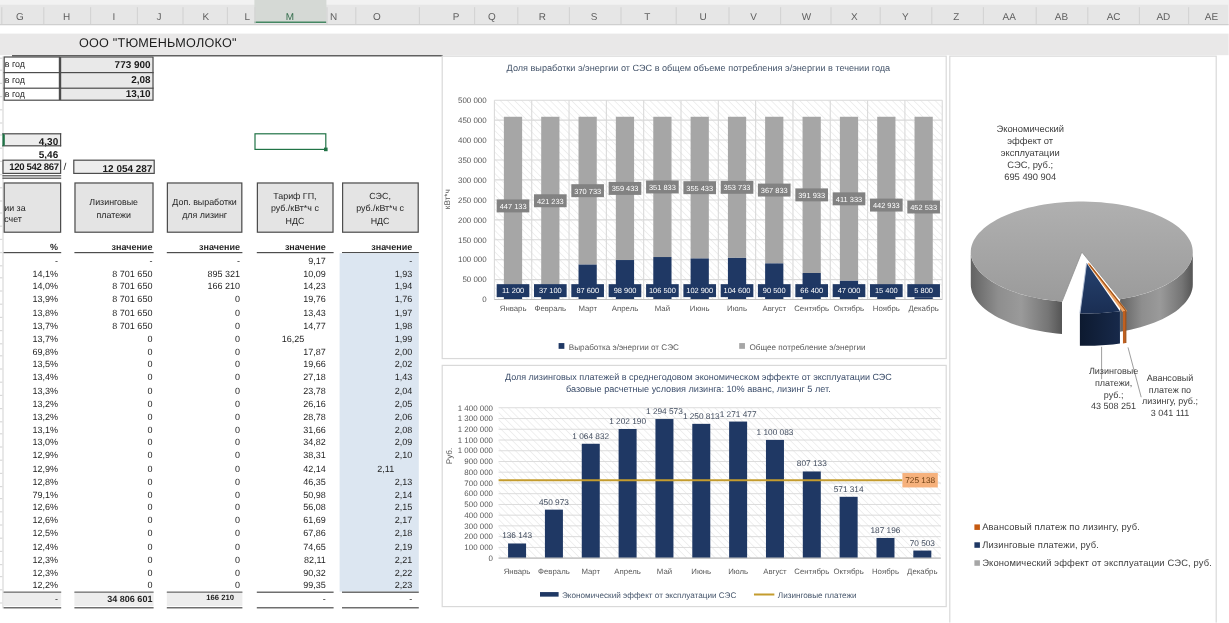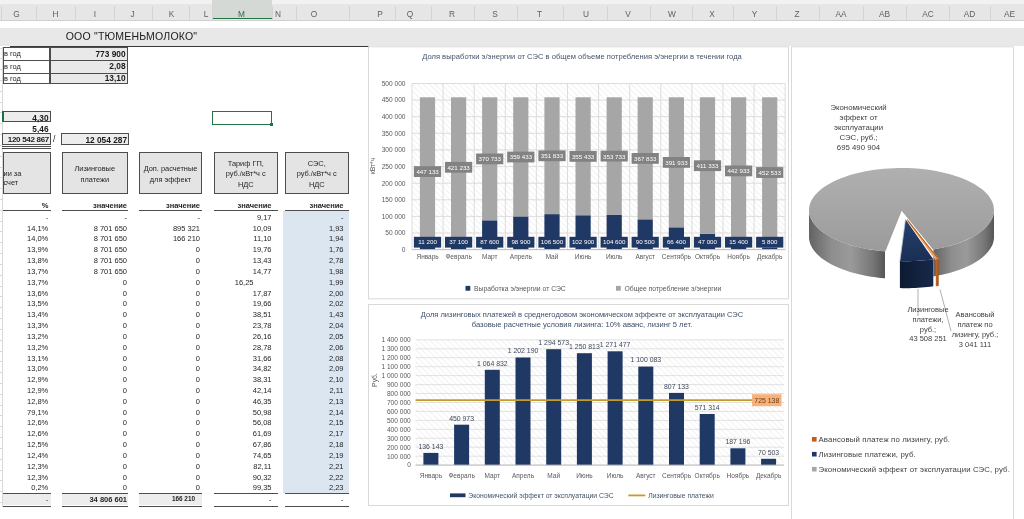--- a/index.html
+++ b/index.html
@@ -129,22 +129,22 @@
 <div class="a" style="left:2px;top:146.2px;width:48.5px;height:1px;background:#4d4d4d"></div>
 <div class="a" style="left:2px;top:148.1px;width:48.5px;height:1px;background:#4d4d4d"></div>
 <div class="a" style="left:212px;top:111px;width:60px;height:13.5px;border:1.6px solid #217346;box-sizing:border-box;background:#fff"></div>
 <div class="a" style="left:269.5px;top:122.5px;width:3px;height:3px;background:#217346"></div>
 <div class="a" style="left:2.5px;top:152.3px;width:48px;height:41.69999999999999px;background:#e4e4e4;border:1px solid #4d4d4d;box-sizing:border-box"></div>
 <div class="a" style="left:3.5px;top:169.35px;width:26px;font-size:7.4px;color:#1f1f1f">ии за счет</div>
 <div class="a" style="left:61.5px;top:152.3px;width:66.5px;height:41.69999999999999px;background:#e4e4e4;border:1px solid #4d4d4d;box-sizing:border-box"></div>
 <div class="a" style="left:61.5px;top:164.05px;width:66.5px;text-align:center;font-size:7.4px;color:#1f1f1f">Лизинговые</div>
 <div class="a" style="left:61.5px;top:174.65px;width:66.5px;text-align:center;font-size:7.4px;color:#1f1f1f">платежи</div>
 <div class="a" style="left:139px;top:152.3px;width:63px;height:41.69999999999999px;background:#e4e4e4;border:1px solid #4d4d4d;box-sizing:border-box"></div>
-<div class="a" style="left:139px;top:164.05px;width:63px;text-align:center;font-size:7.4px;color:#1f1f1f">Доп. расчетные</div>
-<div class="a" style="left:139px;top:174.65px;width:63px;text-align:center;font-size:7.4px;color:#1f1f1f">для эффект</div>
+<div class="a" style="left:139px;top:164.05px;width:63px;text-align:center;font-size:7.4px;color:#1f1f1f">Доп. выработки</div>
+<div class="a" style="left:139px;top:174.65px;width:63px;text-align:center;font-size:7.4px;color:#1f1f1f">для лизинг</div>
 <div class="a" style="left:214px;top:152.3px;width:63.5px;height:41.69999999999999px;background:#e4e4e4;border:1px solid #4d4d4d;box-sizing:border-box"></div>
 <div class="a" style="left:214px;top:158.75px;width:63.5px;text-align:center;font-size:7.4px;color:#1f1f1f">Тариф ГП,</div>
 <div class="a" style="left:214px;top:169.35px;width:63.5px;text-align:center;font-size:7.4px;color:#1f1f1f">руб./кВт*ч с</div>
 <div class="a" style="left:214px;top:179.95px;width:63.5px;text-align:center;font-size:7.4px;color:#1f1f1f">НДС</div>
 <div class="a" style="left:285px;top:152.3px;width:63.5px;height:41.69999999999999px;background:#e4e4e4;border:1px solid #4d4d4d;box-sizing:border-box"></div>
 <div class="a" style="left:285px;top:158.75px;width:63.5px;text-align:center;font-size:7.4px;color:#1f1f1f">СЭС,</div>
 <div class="a" style="left:285px;top:169.35px;width:63.5px;text-align:center;font-size:7.4px;color:#1f1f1f">руб./кВт*ч с</div>
 <div class="a" style="left:285px;top:179.95px;width:63.5px;text-align:center;font-size:7.4px;color:#1f1f1f">НДС</div>
 <div class="a num" style="left:2.5px;top:201.0px;width:45.8px;font-size:7.5px;font-weight:bold;color:#1f1f1f">%</div>
 <div class="a" style="left:2.5px;top:210.4px;width:48px;height:1px;background:#4d4d4d"></div>
@@ -163,56 +163,56 @@
 <div class="a num" style="left:214px;top:212.8px;width:57.5px;font-size:7.5px;color:#1f1f1f">9,17</div>
 <div class="a num" style="left:285px;top:212.8px;width:58.5px;font-size:7.5px;color:#1f1f1f">-</div>
 <div class="a num" style="left:2.5px;top:223.6px;width:45.8px;font-size:7.5px;color:#1f1f1f">14,1%</div>
 <div class="a num" style="left:61.5px;top:223.6px;width:65.5px;font-size:7.5px;color:#1f1f1f">8 701 650</div>
 <div class="a num" style="left:139px;top:223.6px;width:61.0px;font-size:7.5px;color:#1f1f1f">895 321</div>
 <div class="a num" style="left:214px;top:223.6px;width:57.5px;font-size:7.5px;color:#1f1f1f">10,09</div>
 <div class="a num" style="left:285px;top:223.6px;width:58.5px;font-size:7.5px;color:#1f1f1f">1,93</div>
 <div class="a num" style="left:2.5px;top:234.4px;width:45.8px;font-size:7.5px;color:#1f1f1f">14,0%</div>
 <div class="a num" style="left:61.5px;top:234.4px;width:65.5px;font-size:7.5px;color:#1f1f1f">8 701 650</div>
 <div class="a num" style="left:139px;top:234.4px;width:61.0px;font-size:7.5px;color:#1f1f1f">166 210</div>
-<div class="a num" style="left:214px;top:234.4px;width:57.5px;font-size:7.5px;color:#1f1f1f">11,10</div>
+<div class="a num" style="left:214px;top:234.4px;width:57.5px;font-size:7.5px;color:#1f1f1f">14,23</div>
 <div class="a num" style="left:285px;top:234.4px;width:58.5px;font-size:7.5px;color:#1f1f1f">1,94</div>
 <div class="a num" style="left:2.5px;top:245.3px;width:45.8px;font-size:7.5px;color:#1f1f1f">13,9%</div>
 <div class="a num" style="left:61.5px;top:245.3px;width:65.5px;font-size:7.5px;color:#1f1f1f">8 701 650</div>
 <div class="a num" style="left:139px;top:245.3px;width:61.0px;font-size:7.5px;color:#1f1f1f">0</div>
 <div class="a num" style="left:214px;top:245.3px;width:57.5px;font-size:7.5px;color:#1f1f1f">19,76</div>
 <div class="a num" style="left:285px;top:245.3px;width:58.5px;font-size:7.5px;color:#1f1f1f">1,76</div>
 <div class="a num" style="left:2.5px;top:256.1px;width:45.8px;font-size:7.5px;color:#1f1f1f">13,8%</div>
 <div class="a num" style="left:61.5px;top:256.1px;width:65.5px;font-size:7.5px;color:#1f1f1f">8 701 650</div>
 <div class="a num" style="left:139px;top:256.1px;width:61.0px;font-size:7.5px;color:#1f1f1f">0</div>
 <div class="a num" style="left:214px;top:256.1px;width:57.5px;font-size:7.5px;color:#1f1f1f">13,43</div>
-<div class="a num" style="left:285px;top:256.1px;width:58.5px;font-size:7.5px;color:#1f1f1f">2,78</div>
+<div class="a num" style="left:285px;top:256.1px;width:58.5px;font-size:7.5px;color:#1f1f1f">1,97</div>
 <div class="a num" style="left:2.5px;top:266.9px;width:45.8px;font-size:7.5px;color:#1f1f1f">13,7%</div>
 <div class="a num" style="left:61.5px;top:266.9px;width:65.5px;font-size:7.5px;color:#1f1f1f">8 701 650</div>
 <div class="a num" style="left:139px;top:266.9px;width:61.0px;font-size:7.5px;color:#1f1f1f">0</div>
 <div class="a num" style="left:214px;top:266.9px;width:57.5px;font-size:7.5px;color:#1f1f1f">14,77</div>
 <div class="a num" style="left:285px;top:266.9px;width:58.5px;font-size:7.5px;color:#1f1f1f">1,98</div>
 <div class="a num" style="left:2.5px;top:277.7px;width:45.8px;font-size:7.5px;color:#1f1f1f">13,7%</div>
 <div class="a num" style="left:61.5px;top:277.7px;width:65.5px;font-size:7.5px;color:#1f1f1f">0</div>
 <div class="a num" style="left:139px;top:277.7px;width:61.0px;font-size:7.5px;color:#1f1f1f">0</div>
 <div class="a num" style="left:196px;top:277.7px;width:57.5px;font-size:7.5px;color:#1f1f1f">16,25</div>
 <div class="a num" style="left:285px;top:277.7px;width:58.5px;font-size:7.5px;color:#1f1f1f">1,99</div>
-<div class="a num" style="left:2.5px;top:288.5px;width:45.8px;font-size:7.5px;color:#1f1f1f">13,6%</div>
+<div class="a num" style="left:2.5px;top:288.5px;width:45.8px;font-size:7.5px;color:#1f1f1f">69,8%</div>
 <div class="a num" style="left:61.5px;top:288.5px;width:65.5px;font-size:7.5px;color:#1f1f1f">0</div>
 <div class="a num" style="left:139px;top:288.5px;width:61.0px;font-size:7.5px;color:#1f1f1f">0</div>
 <div class="a num" style="left:214px;top:288.5px;width:57.5px;font-size:7.5px;color:#1f1f1f">17,87</div>
 <div class="a num" style="left:285px;top:288.5px;width:58.5px;font-size:7.5px;color:#1f1f1f">2,00</div>
 <div class="a num" style="left:2.5px;top:299.4px;width:45.8px;font-size:7.5px;color:#1f1f1f">13,5%</div>
 <div class="a num" style="left:61.5px;top:299.4px;width:65.5px;font-size:7.5px;color:#1f1f1f">0</div>
 <div class="a num" style="left:139px;top:299.4px;width:61.0px;font-size:7.5px;color:#1f1f1f">0</div>
 <div class="a num" style="left:214px;top:299.4px;width:57.5px;font-size:7.5px;color:#1f1f1f">19,66</div>
 <div class="a num" style="left:285px;top:299.4px;width:58.5px;font-size:7.5px;color:#1f1f1f">2,02</div>
 <div class="a num" style="left:2.5px;top:310.2px;width:45.8px;font-size:7.5px;color:#1f1f1f">13,4%</div>
 <div class="a num" style="left:61.5px;top:310.2px;width:65.5px;font-size:7.5px;color:#1f1f1f">0</div>
 <div class="a num" style="left:139px;top:310.2px;width:61.0px;font-size:7.5px;color:#1f1f1f">0</div>
-<div class="a num" style="left:214px;top:310.2px;width:57.5px;font-size:7.5px;color:#1f1f1f">38,51</div>
+<div class="a num" style="left:214px;top:310.2px;width:57.5px;font-size:7.5px;color:#1f1f1f">27,18</div>
 <div class="a num" style="left:285px;top:310.2px;width:58.5px;font-size:7.5px;color:#1f1f1f">1,43</div>
 <div class="a num" style="left:2.5px;top:321.0px;width:45.8px;font-size:7.5px;color:#1f1f1f">13,3%</div>
 <div class="a num" style="left:61.5px;top:321.0px;width:65.5px;font-size:7.5px;color:#1f1f1f">0</div>
 <div class="a num" style="left:139px;top:321.0px;width:61.0px;font-size:7.5px;color:#1f1f1f">0</div>
 <div class="a num" style="left:214px;top:321.0px;width:57.5px;font-size:7.5px;color:#1f1f1f">23,78</div>
 <div class="a num" style="left:285px;top:321.0px;width:58.5px;font-size:7.5px;color:#1f1f1f">2,04</div>
 <div class="a num" style="left:2.5px;top:331.8px;width:45.8px;font-size:7.5px;color:#1f1f1f">13,2%</div>
 <div class="a num" style="left:61.5px;top:331.8px;width:65.5px;font-size:7.5px;color:#1f1f1f">0</div>
 <div class="a num" style="left:139px;top:331.8px;width:61.0px;font-size:7.5px;color:#1f1f1f">0</div>
 <div class="a num" style="left:214px;top:331.8px;width:57.5px;font-size:7.5px;color:#1f1f1f">26,16</div>
@@ -234,21 +234,21 @@
 <div class="a num" style="left:285px;top:364.3px;width:58.5px;font-size:7.5px;color:#1f1f1f">2,09</div>
 <div class="a num" style="left:2.5px;top:375.1px;width:45.8px;font-size:7.5px;color:#1f1f1f">12,9%</div>
 <div class="a num" style="left:61.5px;top:375.1px;width:65.5px;font-size:7.5px;color:#1f1f1f">0</div>
 <div class="a num" style="left:139px;top:375.1px;width:61.0px;font-size:7.5px;color:#1f1f1f">0</div>
 <div class="a num" style="left:214px;top:375.1px;width:57.5px;font-size:7.5px;color:#1f1f1f">38,31</div>
 <div class="a num" style="left:285px;top:375.1px;width:58.5px;font-size:7.5px;color:#1f1f1f">2,10</div>
 <div class="a num" style="left:2.5px;top:385.9px;width:45.8px;font-size:7.5px;color:#1f1f1f">12,9%</div>
 <div class="a num" style="left:61.5px;top:385.9px;width:65.5px;font-size:7.5px;color:#1f1f1f">0</div>
 <div class="a num" style="left:139px;top:385.9px;width:61.0px;font-size:7.5px;color:#1f1f1f">0</div>
 <div class="a num" style="left:214px;top:385.9px;width:57.5px;font-size:7.5px;color:#1f1f1f">42,14</div>
-<div class="a num" style="left:285px;top:385.9px;width:58.5px;font-size:7.5px;color:#1f1f1f">2,11</div>
+<div class="a num" style="left:270px;top:385.9px;width:58.5px;font-size:7.5px;color:#1f1f1f">2,11</div>
 <div class="a num" style="left:2.5px;top:396.7px;width:45.8px;font-size:7.5px;color:#1f1f1f">12,8%</div>
 <div class="a num" style="left:61.5px;top:396.7px;width:65.5px;font-size:7.5px;color:#1f1f1f">0</div>
 <div class="a num" style="left:139px;top:396.7px;width:61.0px;font-size:7.5px;color:#1f1f1f">0</div>
 <div class="a num" style="left:214px;top:396.7px;width:57.5px;font-size:7.5px;color:#1f1f1f">46,35</div>
 <div class="a num" style="left:285px;top:396.7px;width:58.5px;font-size:7.5px;color:#1f1f1f">2,13</div>
 <div class="a num" style="left:2.5px;top:407.6px;width:45.8px;font-size:7.5px;color:#1f1f1f">79,1%</div>
 <div class="a num" style="left:61.5px;top:407.6px;width:65.5px;font-size:7.5px;color:#1f1f1f">0</div>
 <div class="a num" style="left:139px;top:407.6px;width:61.0px;font-size:7.5px;color:#1f1f1f">0</div>
 <div class="a num" style="left:214px;top:407.6px;width:57.5px;font-size:7.5px;color:#1f1f1f">50,98</div>
 <div class="a num" style="left:285px;top:407.6px;width:58.5px;font-size:7.5px;color:#1f1f1f">2,14</div>
@@ -275,21 +275,21 @@
 <div class="a num" style="left:2.5px;top:461.7px;width:45.8px;font-size:7.5px;color:#1f1f1f">12,3%</div>
 <div class="a num" style="left:61.5px;top:461.7px;width:65.5px;font-size:7.5px;color:#1f1f1f">0</div>
 <div class="a num" style="left:139px;top:461.7px;width:61.0px;font-size:7.5px;color:#1f1f1f">0</div>
 <div class="a num" style="left:214px;top:461.7px;width:57.5px;font-size:7.5px;color:#1f1f1f">82,11</div>
 <div class="a num" style="left:285px;top:461.7px;width:58.5px;font-size:7.5px;color:#1f1f1f">2,21</div>
 <div class="a num" style="left:2.5px;top:472.5px;width:45.8px;font-size:7.5px;color:#1f1f1f">12,3%</div>
 <div class="a num" style="left:61.5px;top:472.5px;width:65.5px;font-size:7.5px;color:#1f1f1f">0</div>
 <div class="a num" style="left:139px;top:472.5px;width:61.0px;font-size:7.5px;color:#1f1f1f">0</div>
 <div class="a num" style="left:214px;top:472.5px;width:57.5px;font-size:7.5px;color:#1f1f1f">90,32</div>
 <div class="a num" style="left:285px;top:472.5px;width:58.5px;font-size:7.5px;color:#1f1f1f">2,22</div>
-<div class="a num" style="left:2.5px;top:483.3px;width:45.8px;font-size:7.5px;color:#1f1f1f">0,2%</div>
+<div class="a num" style="left:2.5px;top:483.3px;width:45.8px;font-size:7.5px;color:#1f1f1f">12,2%</div>
 <div class="a num" style="left:61.5px;top:483.3px;width:65.5px;font-size:7.5px;color:#1f1f1f">0</div>
 <div class="a num" style="left:139px;top:483.3px;width:61.0px;font-size:7.5px;color:#1f1f1f">0</div>
 <div class="a num" style="left:214px;top:483.3px;width:57.5px;font-size:7.5px;color:#1f1f1f">99,35</div>
 <div class="a num" style="left:285px;top:483.3px;width:58.5px;font-size:7.5px;color:#1f1f1f">2,23</div>
 <div class="a" style="left:2.5px;top:492.7px;width:48px;height:1px;background:#4d4d4d"></div>
 <div class="a" style="left:2.5px;top:505.6px;width:48px;height:1px;background:#4d4d4d"></div>
 <div class="a" style="left:61.5px;top:492.7px;width:66.5px;height:1px;background:#4d4d4d"></div>
 <div class="a" style="left:61.5px;top:505.6px;width:66.5px;height:1px;background:#4d4d4d"></div>
 <div class="a" style="left:139px;top:492.7px;width:63px;height:1px;background:#4d4d4d"></div>
 <div class="a" style="left:139px;top:505.6px;width:63px;height:1px;background:#4d4d4d"></div>

